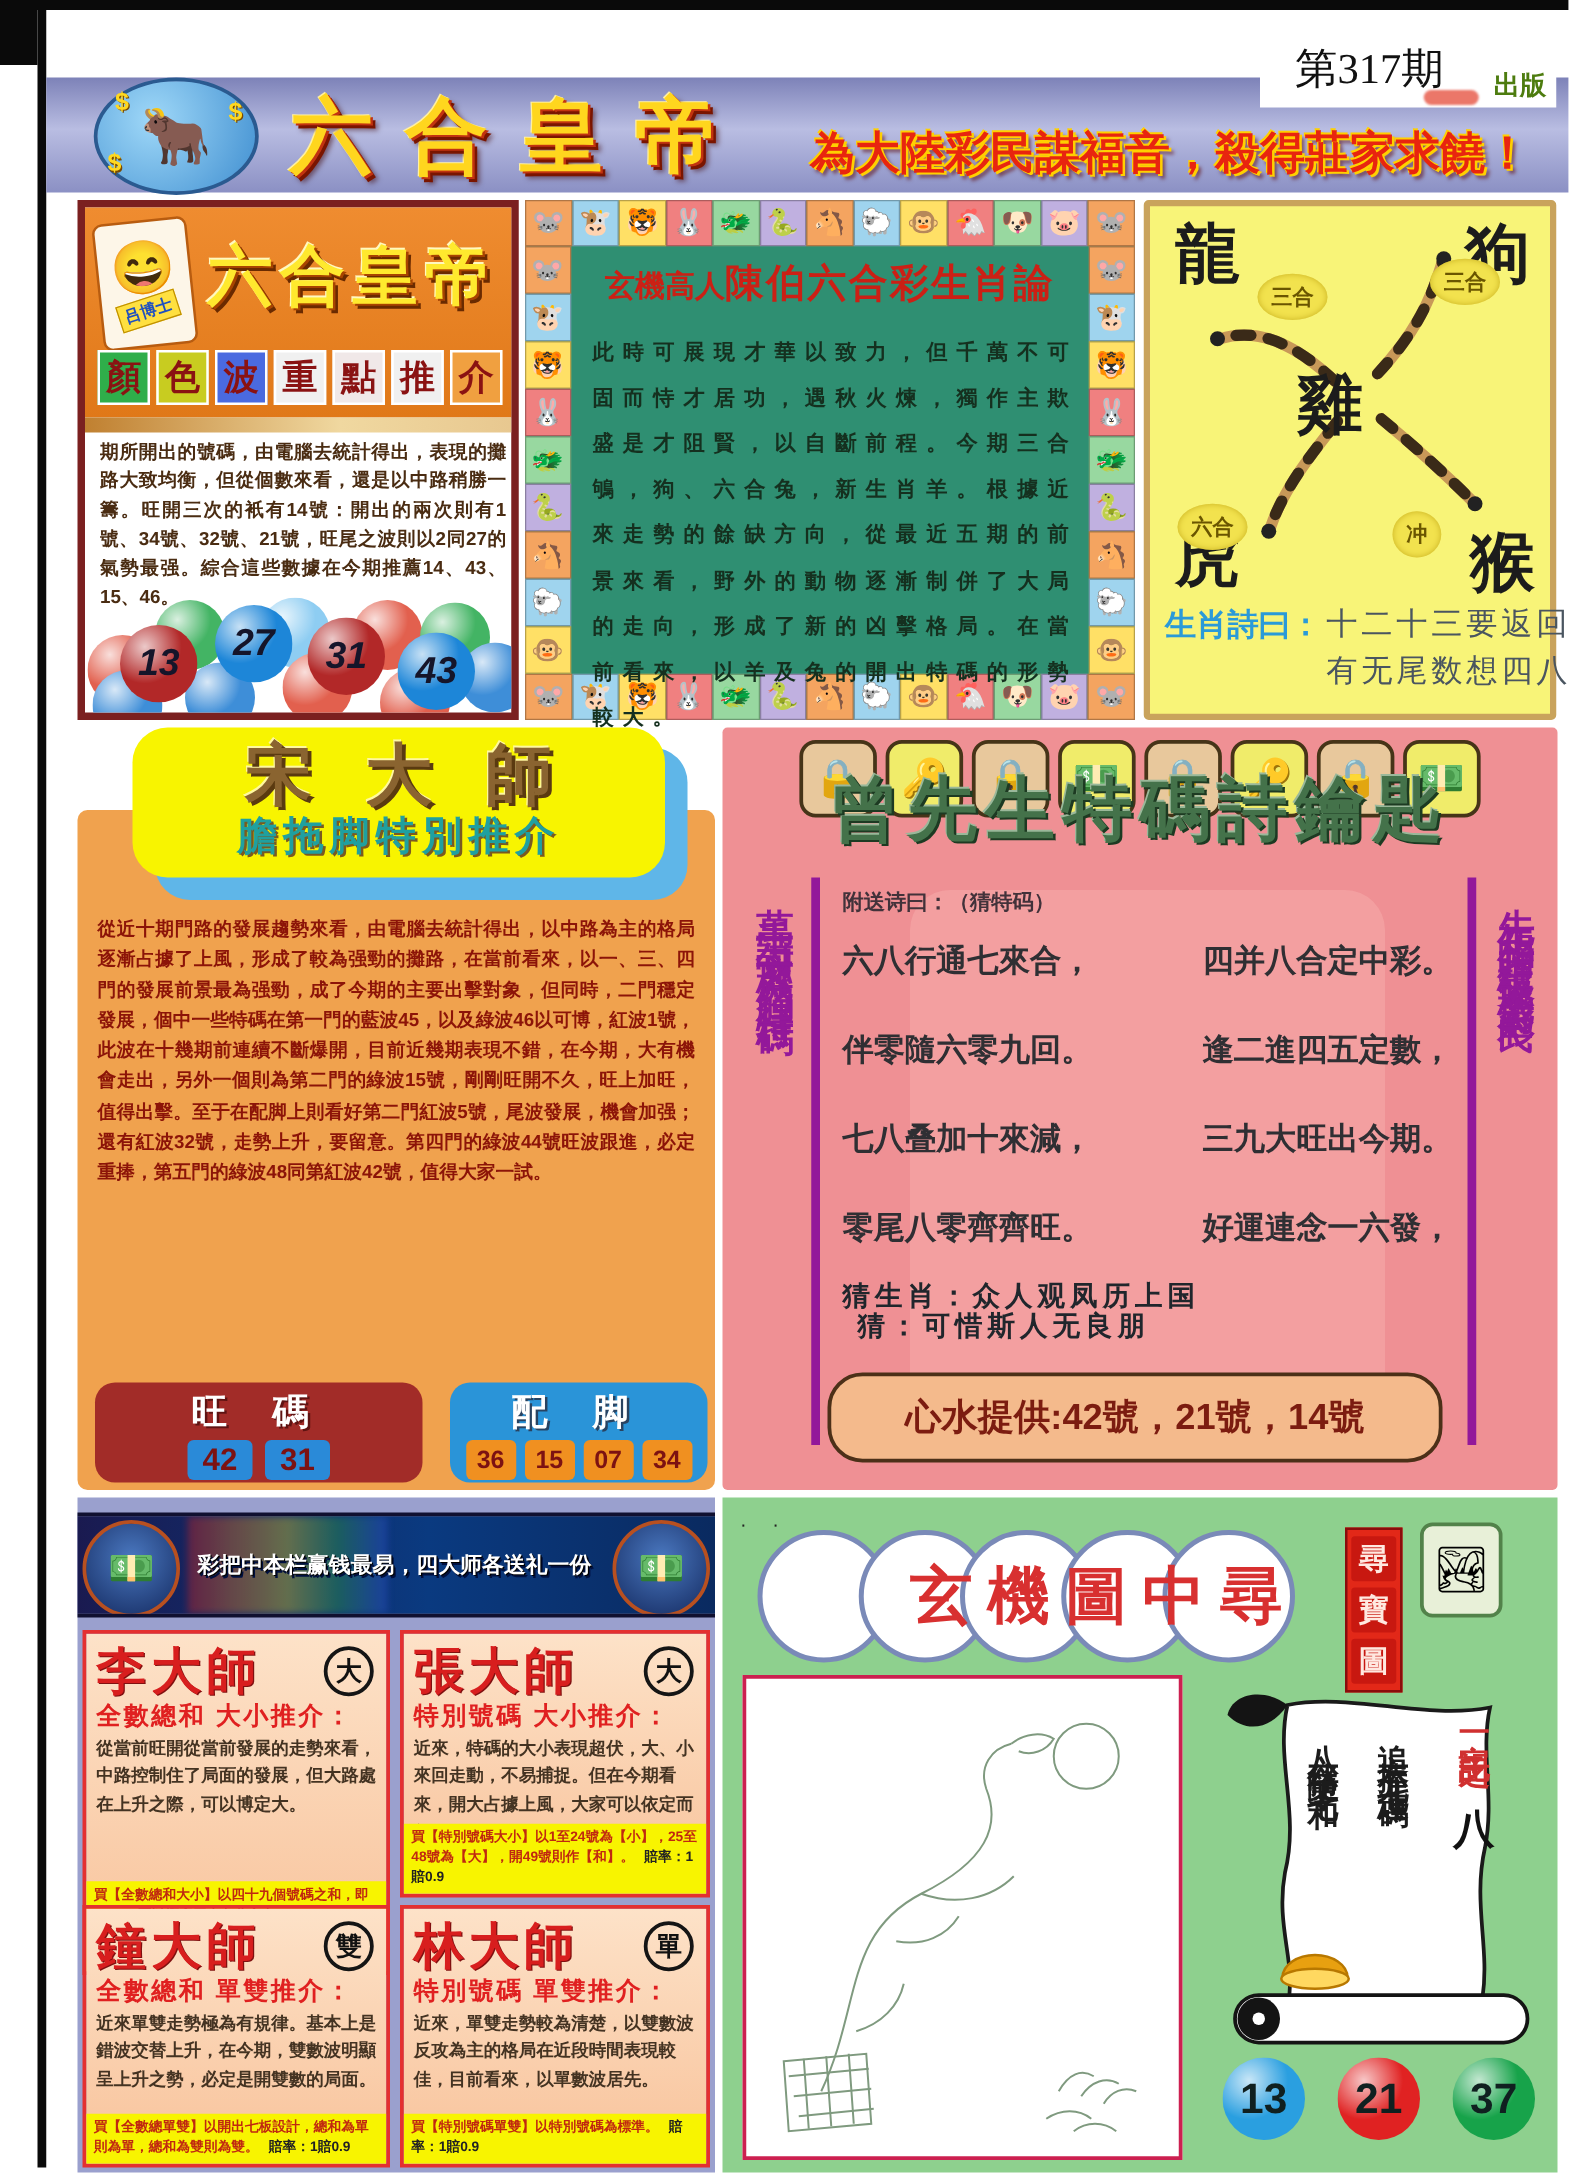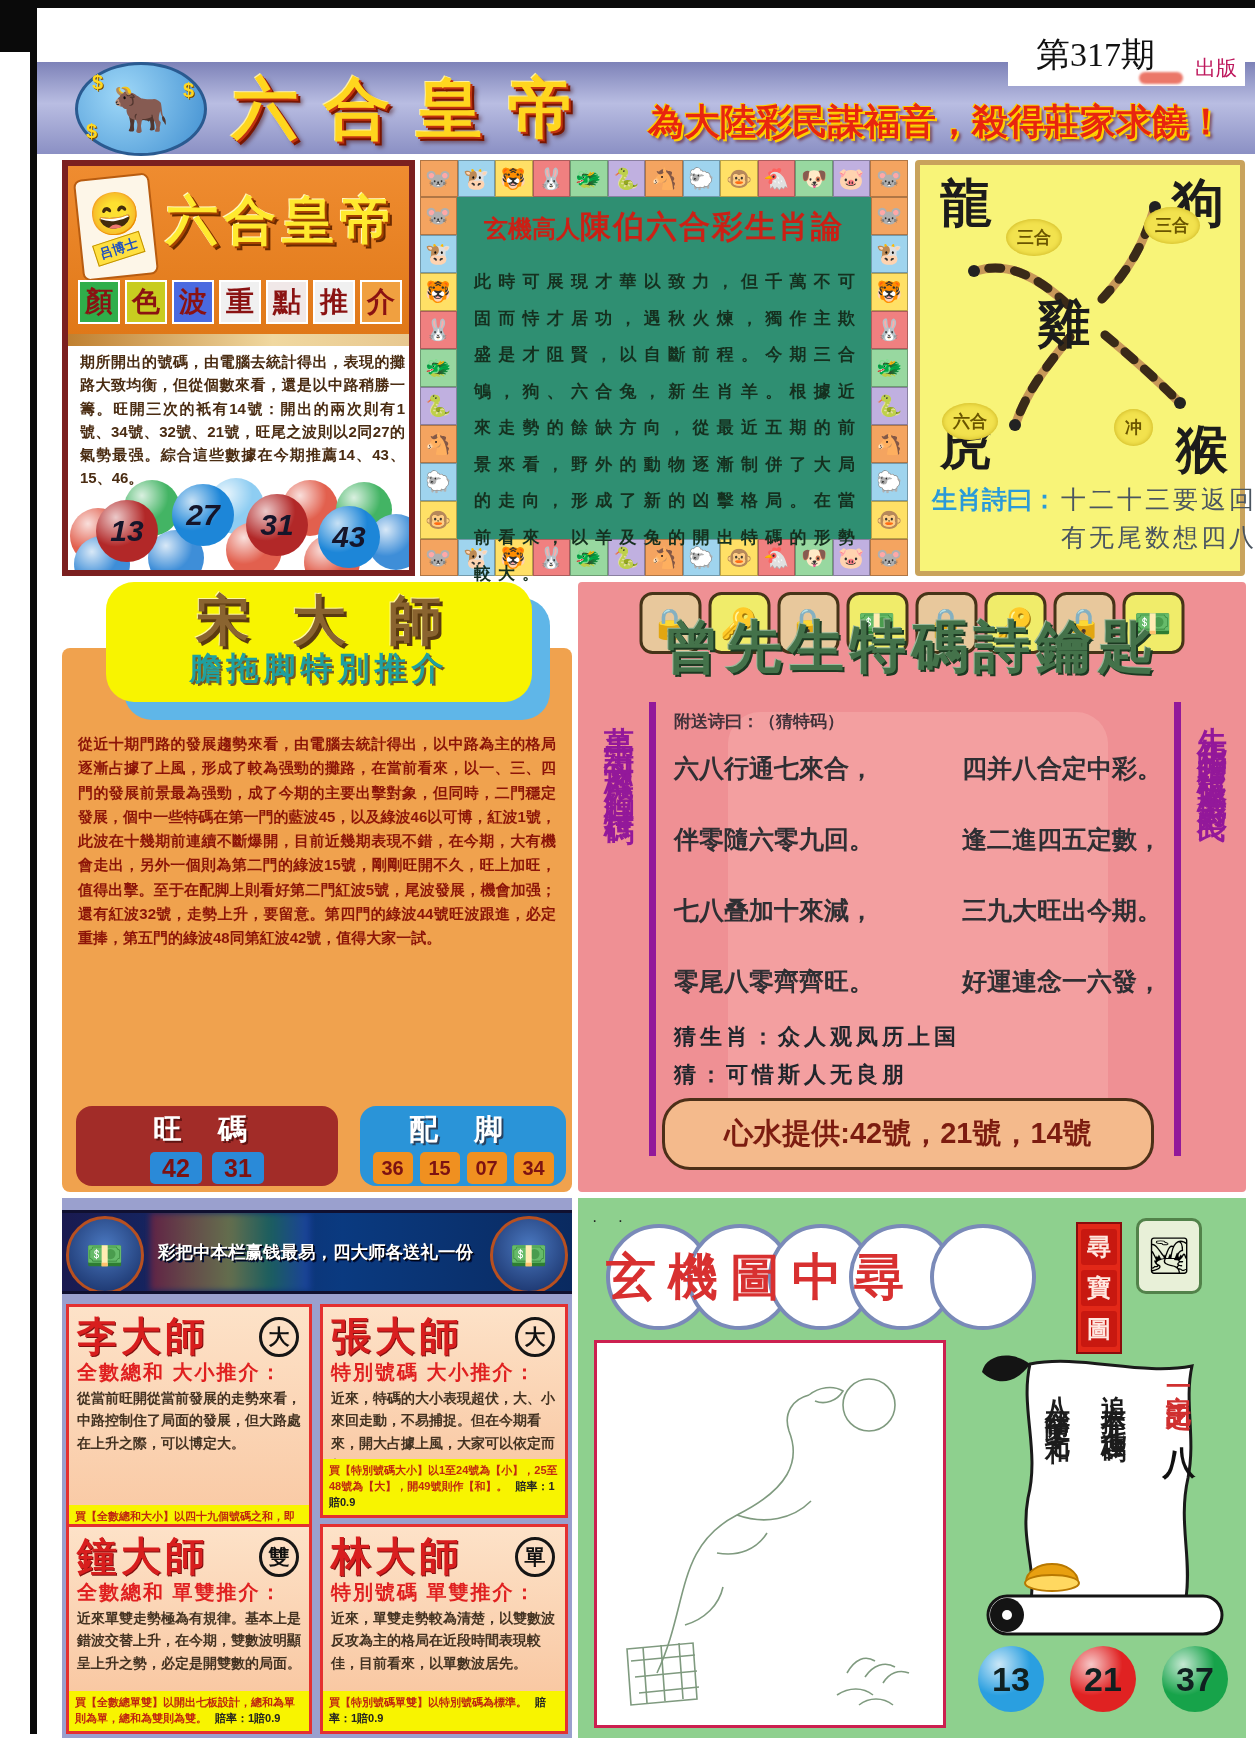--- a/index.html
+++ b/index.html
@@ -13,21 +13,21 @@
   .top-black { left:0; top:0; width:1255px; height:8px; background:#0a0a0a; }
   .left-black { left:30px; top:8px; width:7px; height:1726px; background:#0a0a0a; }
   .corner-black { left:0; top:0; width:30px; height:52px; background:#0a0a0a; }
 
   
   .header-band { left:37px; top:62px; width:1218px; height:92px;
     background:linear-gradient(180deg,#7d82b8,#b9bde2 45%,#8b90c4); }
   .issue-box { left:1008px; top:20px; width:237px; height:66px; background:#ffffff; z-index:4; }
   .issue-text { position:absolute; left:28px; top:12px; font-family:"Liberation Serif",serif;
     font-size:34px; color:#111; }
-  .publisher { position:absolute; right:8px; bottom:4px; font-size:21px; font-weight:400; color:#be185d;margin-top:24px; }
+  .publisher { position:absolute; right:8px; bottom:4px; font-size:21px; font-weight:700; color:#4d7c0f;margin-top:24px; }
   .red-smudge { position:absolute; right:62px; bottom:2px; width:44px; height:12px;
     background:#e86050; border-radius:8px; opacity:.85; filter:blur(1px); }
   .mascot { left:75px; top:62px; width:132px; height:94px; border-radius:50%; z-index:3;
     background:radial-gradient(circle at 35% 35%,#9fd8f8,#3f8ed0); border:3px solid #2a5a90;
     font-size:46px; }
   .mascot .dollar { position:absolute; font-size:20px; font-weight:900; color:#ffd820;
     text-shadow:1px 1px 0 #7a4a00; }
   .d1 { left:14px; top:6px; } .d2 { right:10px; top:14px; } .d3 { left:8px; bottom:10px; }
   .main-title { left:232px; top:64px; z-index:3; font-size:66px; font-weight:900; color:#ffd61e;
     letter-spacing:26px; white-space:nowrap;
@@ -146,21 +146,21 @@
   .zvert { position:absolute; writing-mode:vertical-rl; text-orientation:upright; font-size:30px;
     font-weight:900; color:#93189a; letter-spacing:9px; }
   .zeng-left-v { left:20px; top:120px; border-right:7px solid #93189a; padding-right:10px; height:454px; }
   .zeng-right-v { right:14px; top:120px; border-left:7px solid #93189a; padding-left:10px; height:454px; }
   .zeng-note { position:absolute; left:96px; top:128px; font-size:17px; font-weight:700; color:#42323a; }
   .zeng-poem { position:absolute; left:96px; top:170px; width:488px; }
   .zeng-poem-row { display:flex; justify-content:space-between; margin-bottom:38px;
     font-size:25px; font-weight:900; color:#2f2f33; white-space:nowrap; }
   .zeng-guess { position:absolute; left:96px; font-family:"Liberation Serif",serif; font-size:22px;
     font-weight:700; color:#20262c; letter-spacing:4px; }
-  .zg1 { top:440px; } .zg2 { top:478px; }
+  .zg1 { top:440px; } .zg2 { top:464px;margin-left:12px; }
   .zeng-tips { position:absolute; left:84px; top:516px; width:492px; height:72px;
     background:#f4ba8c; border:3px solid #4c3018; border-radius:28px; font-size:29px;
     font-weight:700; color:#7c1c10; }
 
   
   .blSec { left:62px; top:1198px; width:510px; height:540px; background:#9aa0ce; }
   .banner { position:absolute; left:0; top:12px; width:510px; height:84px;
     background:linear-gradient(90deg,#1a1a50,#0a3a80 55%,#0a2a60);
     border-top:3px solid #101030; border-bottom:3px solid #101030; overflow:hidden; }
   .banner::before { content:''; position:absolute; left:88px; top:0; bottom:0; width:160px;
@@ -193,21 +193,21 @@
 
   
   .mystSec { left:578px; top:1198px; width:668px; height:540px; background:#8ed08e; }
   .dots { position:absolute; left:14px; top:14px; color:#222; font-size:16px; letter-spacing:8px; }
   .cloud { position:absolute; left:28px; top:26px; width:432px; height:106px; }
   .cloud-c { position:absolute; width:106px; height:106px; border-radius:50%; background:#fff;
     border:4px solid #7a8ab8; }
   .cloud-c:nth-child(1){ left:0; } .cloud-c:nth-child(2){ left:81px; } .cloud-c:nth-child(3){ left:162px; }
   .cloud-c:nth-child(4){ left:243px; } .cloud-c:nth-child(5){ left:324px; }
   .cloud-text { position:absolute; left:0; right:0; top:50%; transform:translateY(-50%);
-    text-align:left; font-family:"Liberation Serif",serif; font-size:50px; font-weight:700;
+    text-align:right; font-family:"Liberation Serif",serif; font-size:50px; font-weight:700;
     color:#d83030; letter-spacing:12px; white-space:nowrap; }
   .tag { position:absolute; left:498px; top:24px; width:46px; padding:5px 0; background:#e22818;
     border:2px solid #8a0c0c; display:flex; flex-direction:column; align-items:center; gap:5px; }
   .tag span { width:36px; height:36px; background:#c81810; border-radius:3px; color:#ffe8e0;
     font-size:24px; font-weight:900; display:flex; align-items:center; justify-content:center; }
   .art-icon { position:absolute; left:558px; top:20px; width:66px; height:76px; background:#e8f0d8;
     border:3px solid #52824a; border-radius:10px; font-size:36px; }
   .sketch { position:absolute; left:16px; top:142px; width:352px; height:388px; background:#fff;
     border:3px solid #cc2050; }
   .scrollArt { position:absolute; left:382px; top:148px; width:280px; height:344px; }

